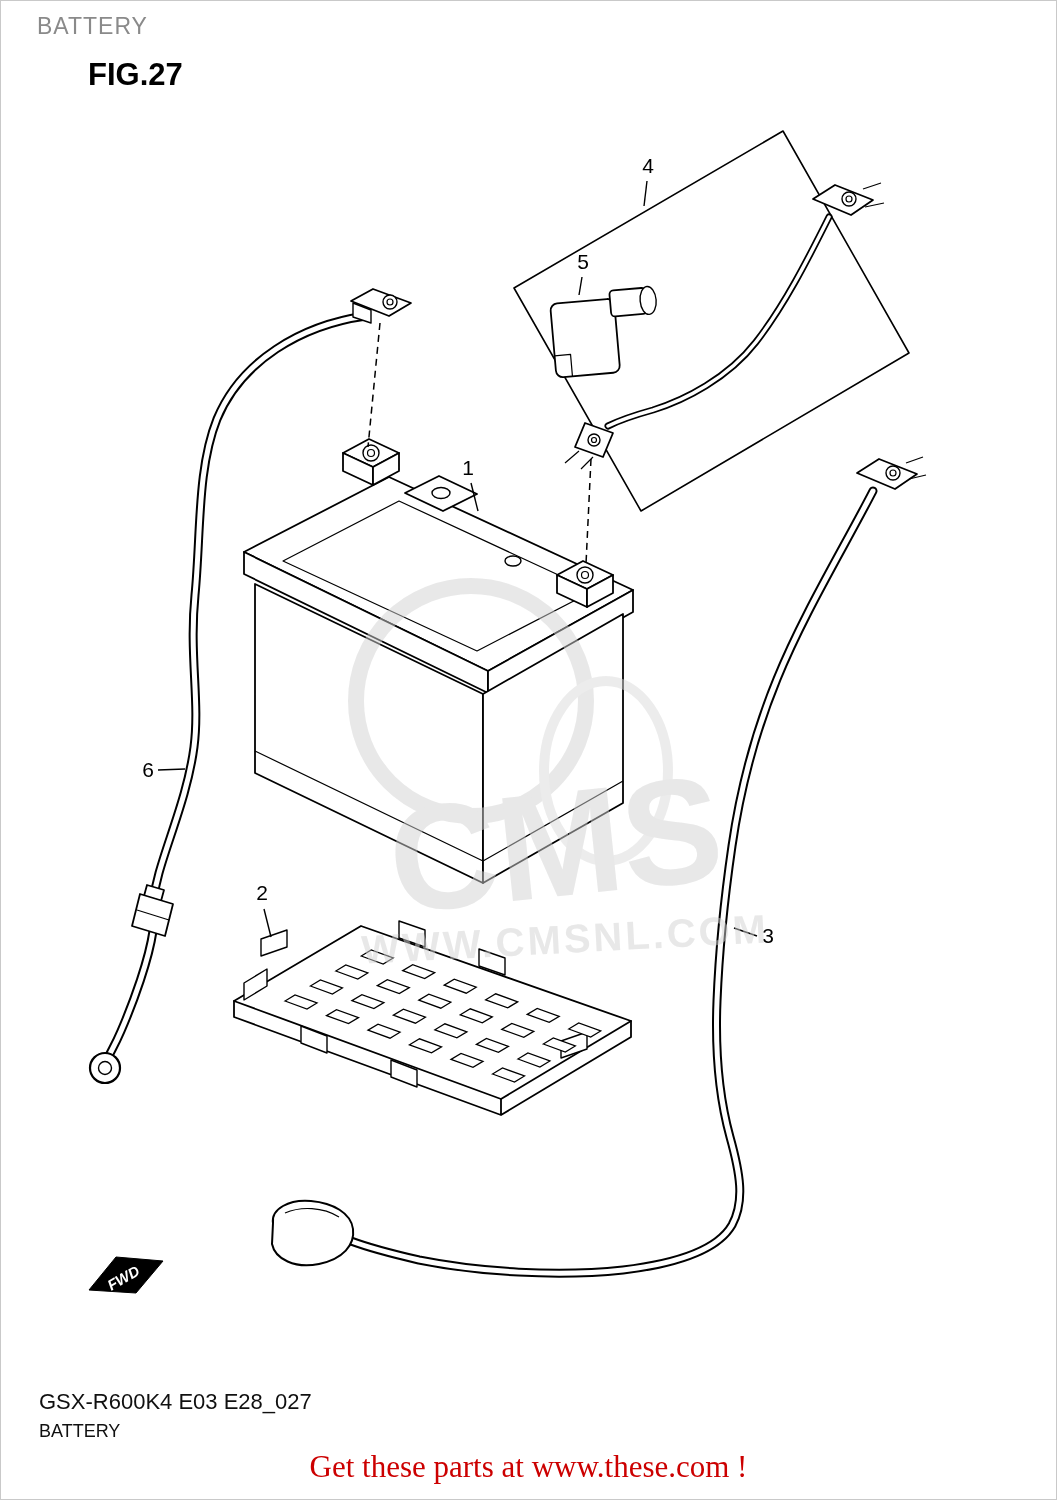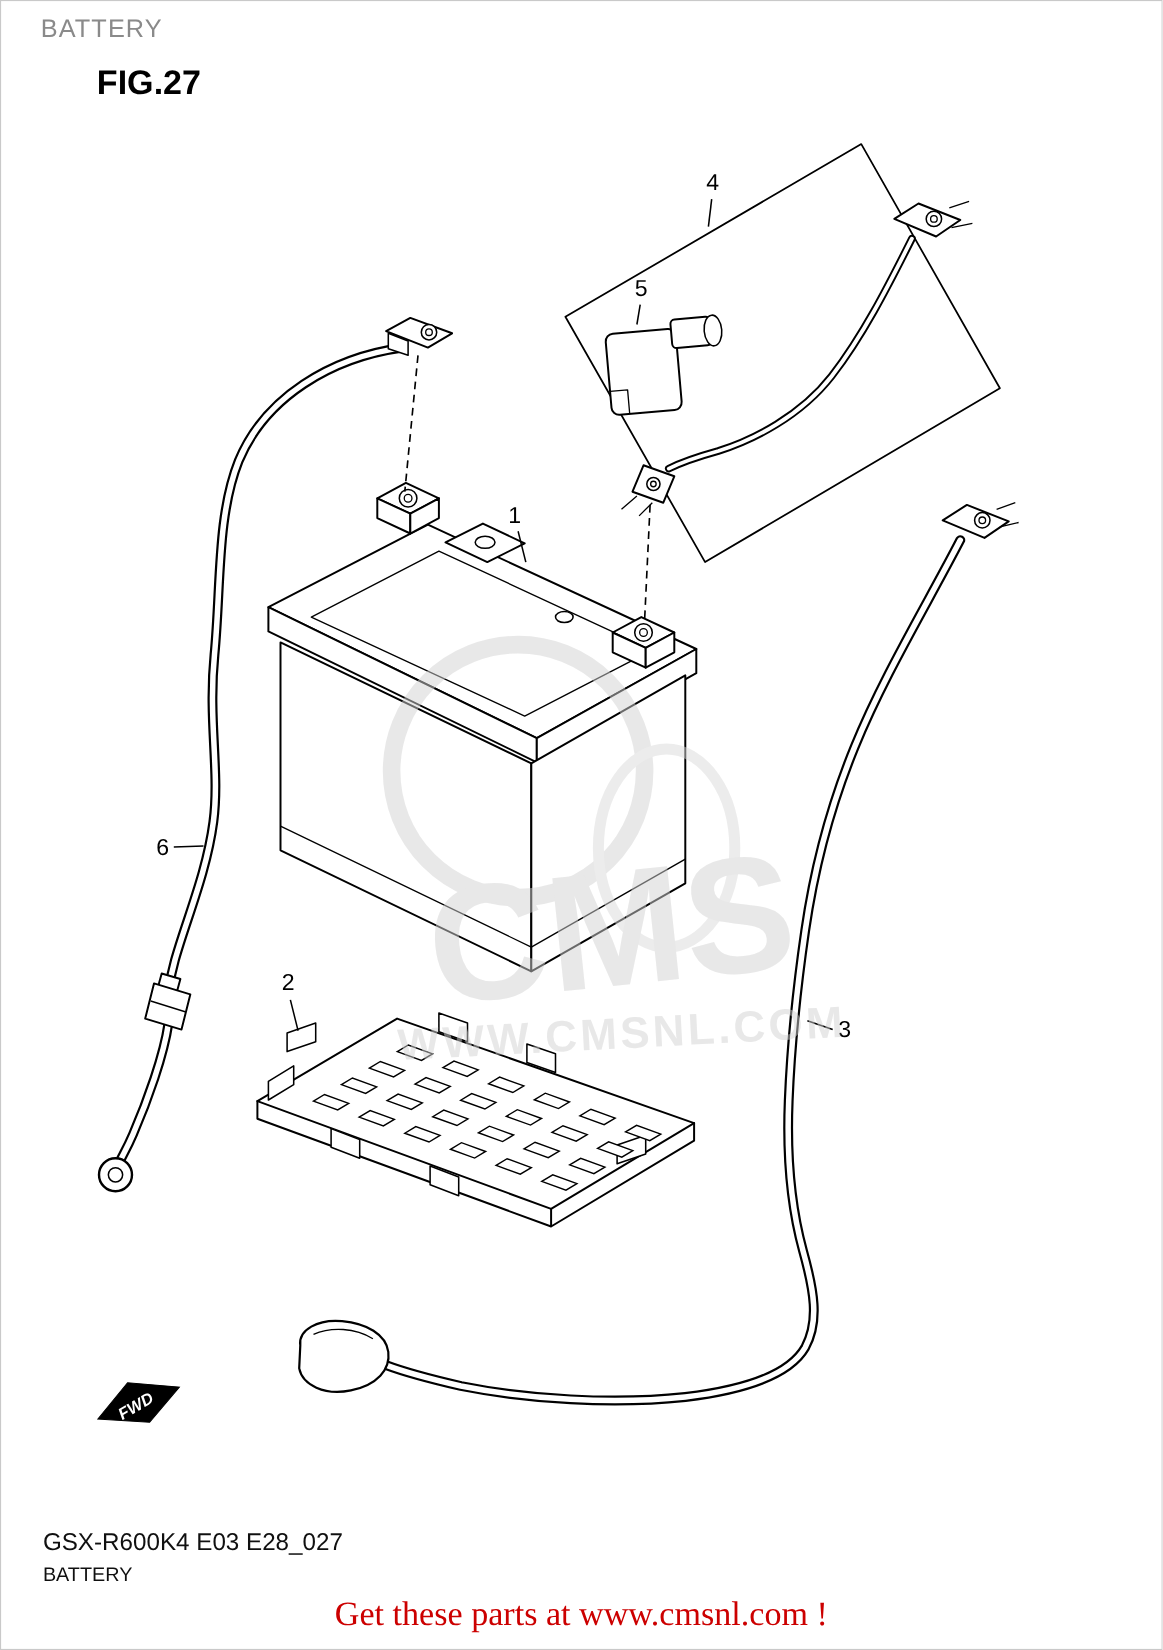--- a/index.html
+++ b/index.html
@@ -206,15 +206,15 @@
     </g>
 
     <g>
       <path class="fwd" d="M 88 1289 L 115 1256 L 162 1260 L 135 1292 Z"></path>
       <text class="fwd-text" x="104" y="1281" transform="rotate(-30 124 1274)">FWD</text>
     </g>
   </svg>
 
   <div class="footer-code">GSX-R600K4 E03 E28_027</div>
   <div class="footer-title">BATTERY</div>
-  <div class="promo" style="color: rgb(204, 0, 0);">Get these parts at www.cmsnl.com !</div>
+  <div class="promo" style="color: rgb(204, 0, 0);">Get these parts at www.these.com !</div>
 
 </div>
 
 </body></html>

